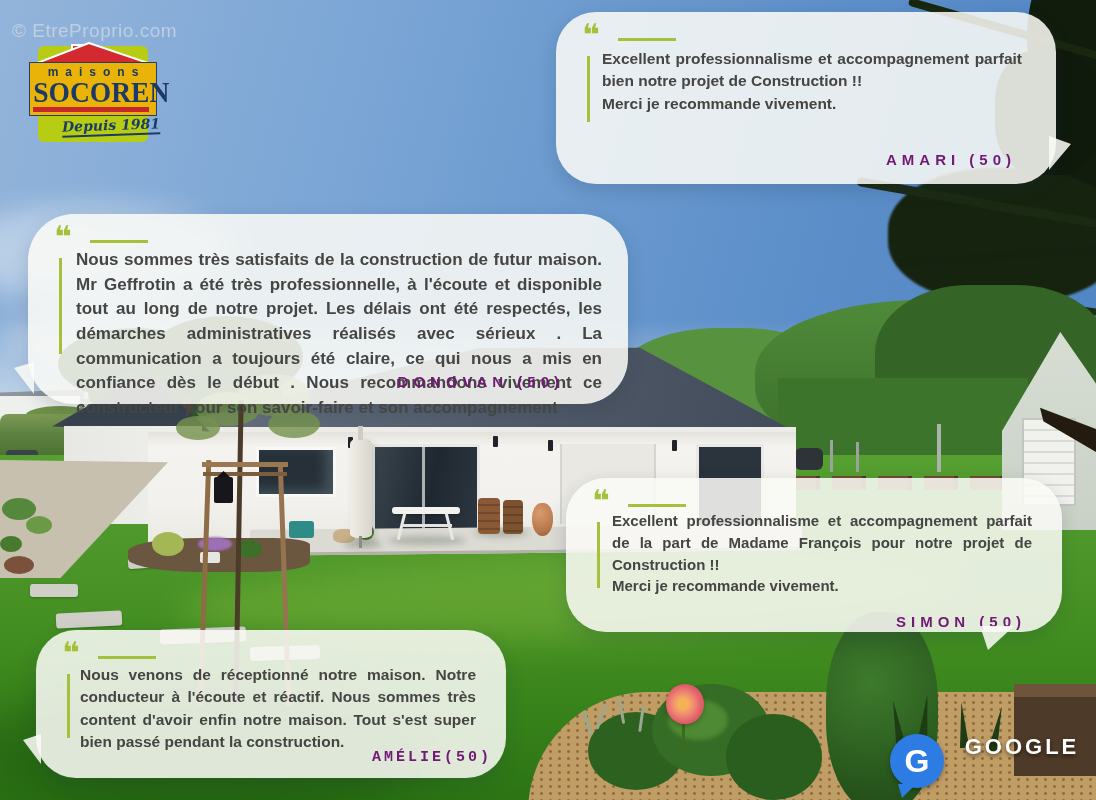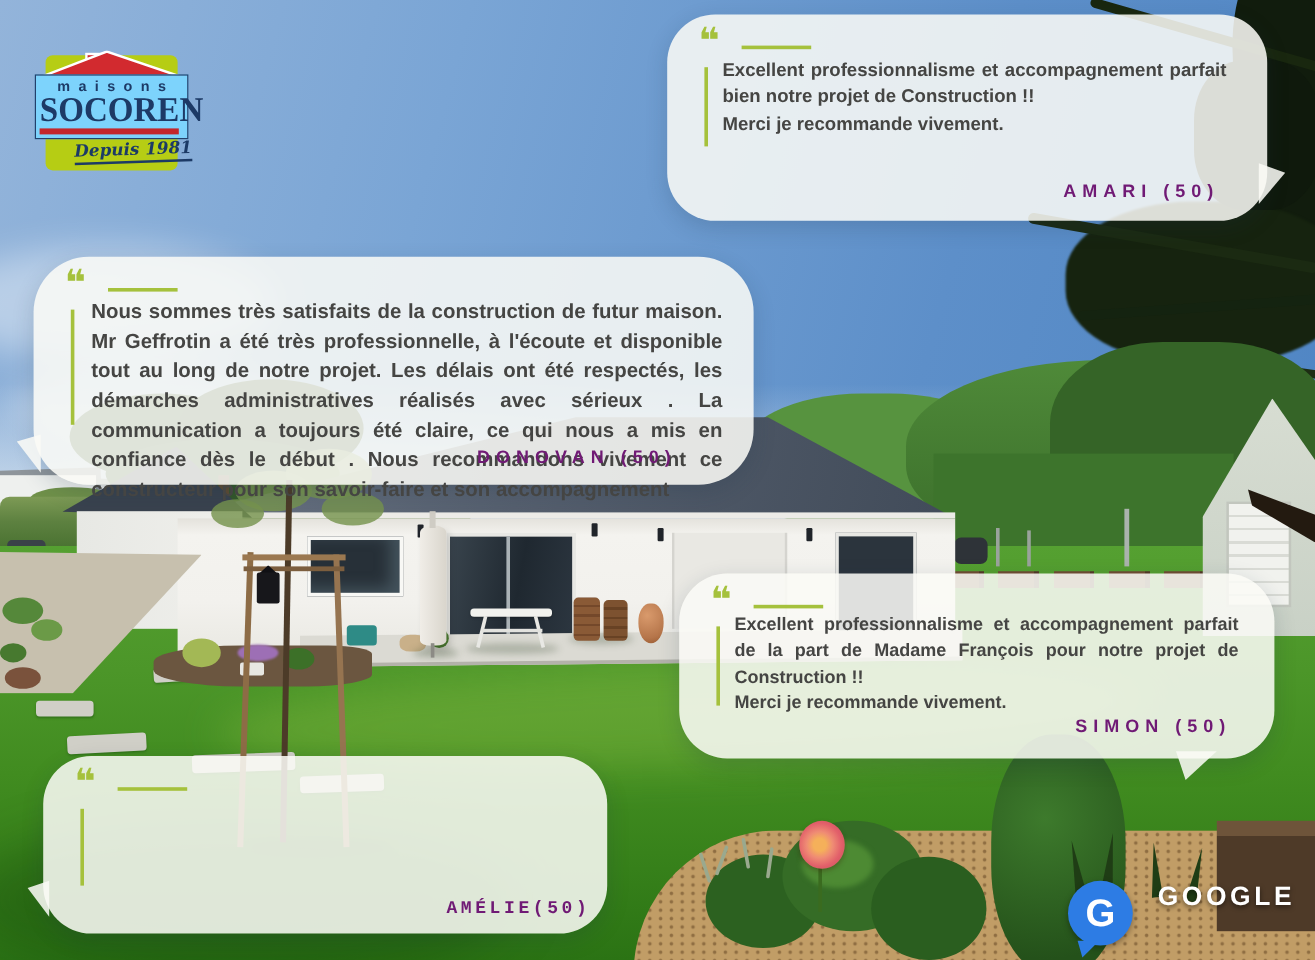--- a/index.html
+++ b/index.html
@@ -184,21 +184,21 @@
   .wallblock{left:1014px;top:684px;width:82px;height:92px;
        background:linear-gradient(180deg,#6e543a 0 14%,#4e3a28 14% 100%);}
 
   
   .watermark{left:12px;top:20px;font-size:19px;color:rgba(210,218,230,.72);
        letter-spacing:.5px;z-index:30;}
 
   .logo{left:26px;top:40px;width:136px;height:104px;z-index:25;}
   .logo-green{left:12px;top:6px;width:110px;height:96px;border-radius:6px;background:#b6cd14;}
   .logo-roof{left:6px;top:2px;width:122px;height:24px;}
-  .logo-box{left:3px;top:22px;width:128px;height:54px;background:#7dd3fc;
+  .logo-box{left:3px;top:22px;width:128px;height:54px;background:#eab308;
        border:1px solid #23406b;box-sizing:border-box;}
   .logo-maisons{left:0;top:2px;width:100%;text-align:center;font-size:12px;font-weight:bold;
        letter-spacing:7px;color:#1d3a66;text-indent:7px;}
   .logo-socoren{left:0;top:13px;width:100%;text-align:center;
        font-family:"Liberation Serif",serif;font-weight:bold;font-size:29px;
        color:#1d3a66;transform:scaleX(.95);}
   .logo-redbar{left:3px;bottom:3px;width:116px;height:5px;background:#c3262b;}
   .logo-tagline{left:36px;top:77px;font-family:"DejaVu Serif",serif;font-style:italic;
        font-weight:bold;font-size:14px;color:#1c3a66;border-bottom:2px solid #1c3a66;
        padding-bottom:1px;transform:rotate(-2deg);}
@@ -224,21 +224,21 @@
   .bub-donovan{left:28px;top:214px;width:600px;height:190px;border-radius:46px;}
   .bub-donovan .vline{height:96px;}
   .bub-donovan .btext{left:48px;right:26px;top:34px;font-size:17px;}
   .bub-donovan .bauthor{right:64px;bottom:14px;margin-left:20px;}
   .bub-donovan .tail{left:-14px;bottom:10px;border-top:6px solid rgba(0,0,0,0);
        border-bottom:26px solid rgba(0,0,0,0);border-right:20px solid rgba(250,250,246,.87);}
 
   .bub-simon{left:566px;top:478px;width:496px;height:154px;border-radius:40px;}
   .bub-simon .vline{height:66px;}
   .bub-simon .btext{left:46px;right:30px;top:32px;font-size:15px;}
-  .bub-simon .bauthor{right:36px;bottom:18px;}
+  .bub-simon .bauthor{right:36px;bottom:2px;}
   .bub-simon .tail{bottom:-18px;right:48px;border-left:8px solid rgba(0,0,0,0);
        border-right:26px solid rgba(0,0,0,0);border-top:24px solid rgba(250,250,246,.87);}
 
   .bub-amelie{left:36px;top:630px;width:470px;height:148px;border-radius:40px;}
   .bub-amelie .vline{height:64px;}
   .bub-amelie .btext{left:44px;right:30px;top:34px;font-size:15.5px;}
   .bub-amelie .bauthor{right:14px;bottom:12px;letter-spacing:3px;font-family:Liberation Mono, monospace;}
   .bub-amelie .tail{left:-13px;bottom:14px;border-top:6px solid rgba(0,0,0,0);
        border-bottom:24px solid rgba(0,0,0,0);border-right:18px solid rgba(250,250,246,.87);}
 
@@ -382,20 +382,21 @@
   <div class="p lav lv4"></div>
   <div class="p rose-stem"></div>
   <div class="p rose"></div>
   <div class="p bushR"></div>
   <div class="p grassD g1"></div>
   <div class="p grassD g2"></div>
   <div class="p grassD g3"></div>
   <div class="p grassD g4"></div>
   <div class="p wallblock"></div>
 
+  <div class="p watermark">© EtreProprio.com</div>
 
   <div class="p logo">
     <div class="p logo-green"></div>
     <svg class="p logo-roof" viewBox="0 0 122 24">
       <rect x="40" y="3" width="13" height="12" fill="#d22a2f" stroke="#ffffff" stroke-width="2"></rect>
       <polygon points="0,23 57,1 122,23" fill="#d22a2f" stroke="#ffffff" stroke-width="2"></polygon>
     </svg>
     <div class="p logo-box">
       <div class="p logo-maisons">maisons</div>
       <div class="p logo-socoren">SOCOREN</div>
@@ -430,20 +431,21 @@
     <div class="btext">Excellent professionnalisme et accompagnement parfait de la part de Madame François pour notre projet de Construction !!
 Merci je recommande vivement.</div>
     <div class="bauthor">SIMON (50)</div>
     <div class="tail"></div>
   </div>
 
   <div class="p bubble bub-amelie">
     <div class="glyph">❝</div>
     <div class="hline"></div>
     <div class="vline"></div>
+    <div class="btext">Nous venons de réceptionné notre maison. Notre conducteur à l'écoute et réactif. Nous sommes très content d'avoir enfin notre maison. Tout s'est super bien passé pendant la construction.</div>
     <div class="bauthor">AMÉLIE(50)</div>
     <div class="tail"></div>
   </div>
 
   <div class="p badge">
     <div class="p badge-circle"></div>
     <div class="p badge-tail"></div>
     <div class="p badge-g">G</div>
     <div class="p badge-text">
       <div class="badge-l2">GOOGLE</div>

